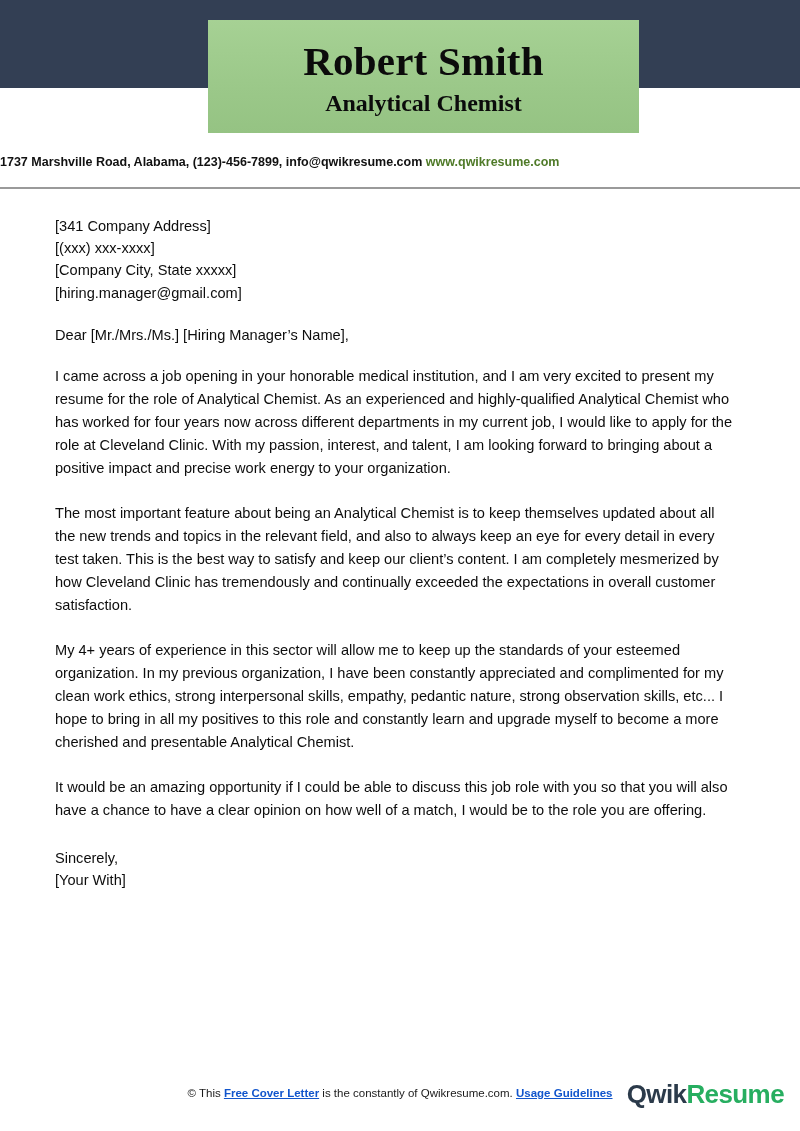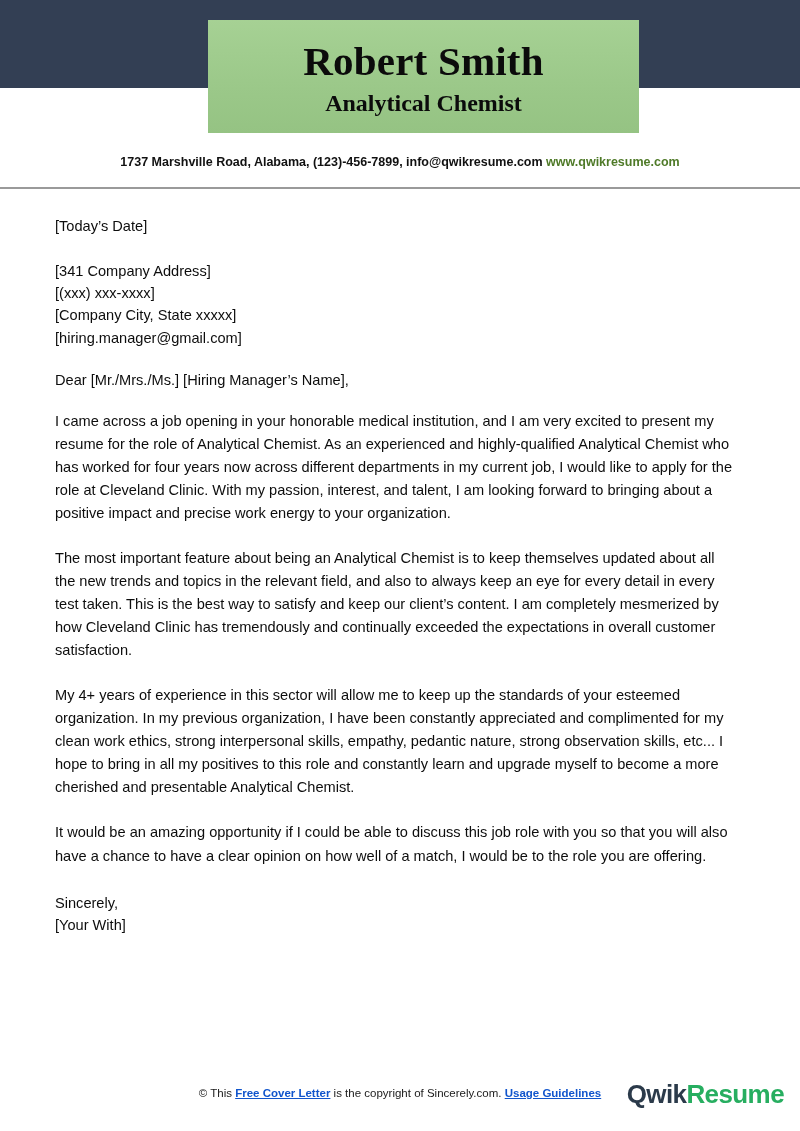--- a/index.html
+++ b/index.html
@@ -61,21 +61,21 @@
     line-height: 1.2;
     color: #0b0b0b;
     margin-top: 6px;
     white-space: nowrap;
   }
   .contact-line {
     position: absolute;
     left: 0;
     top: 155px;
     width: 800px;
-    text-align: center;
+    text-align: left;
     font-size: 12.5px;
     font-weight: bold;
     color: #111111;
     white-space: nowrap;
   }
   .contact-line .site {
     color: #4f7a28;
     font-weight: bold;
   }
   .header-rule {
@@ -171,21 +171,20 @@
   <div class="contact-line">
     <span>1737 Marshville Road, Alabama, (123)-456-7899, info@qwikresume.com</span>
     <span class="site">www.qwikresume.com</span>
   </div>
 
   <div class="header-rule"></div>
 </div>
 
 <div class="letter">
 
-  <div class="date-line">[Today’s Date]</div>
 
   <div class="recipient-block">
     <div>[341 Company Address]</div>
     <div>[(xxx) xxx-xxxx]</div>
     <div>[Company City, State xxxxx]</div>
     <div>[hiring.manager@gmail.com]</div>
   </div>
 
   <div class="salutation">Dear [Mr./Mrs./Ms.] [Hiring Manager’s Name],</div>
 
@@ -198,19 +197,19 @@
   <p class="para">It would be an amazing opportunity if I could be able to discuss this job role with you so that you will also have a chance to have a clear opinion on how well of a match, I would be to the role you are offering.</p>
 
   <div class="closing">
     <div>Sincerely,</div>
     <div>[Your With]</div>
   </div>
 </div>
 
 <div class="footer">
   <div class="footer-copy">
-    <span>© This </span><span class="flink">Free Cover Letter</span><span> is the copyright of Sincerely.com. </span><span class="flink">Usage Guidelines</span>
+    <span>© This </span><span class="flink">Free Cover Letter</span><span> is the constantly of Qwikresume.com. </span><span class="flink">Usage Guidelines</span>
   </div>
 
   <div class="logo">
     <span class="qwik">Qwik</span><span class="resume">Resume</span>
   </div>
 </div>
 
 </body></html>

